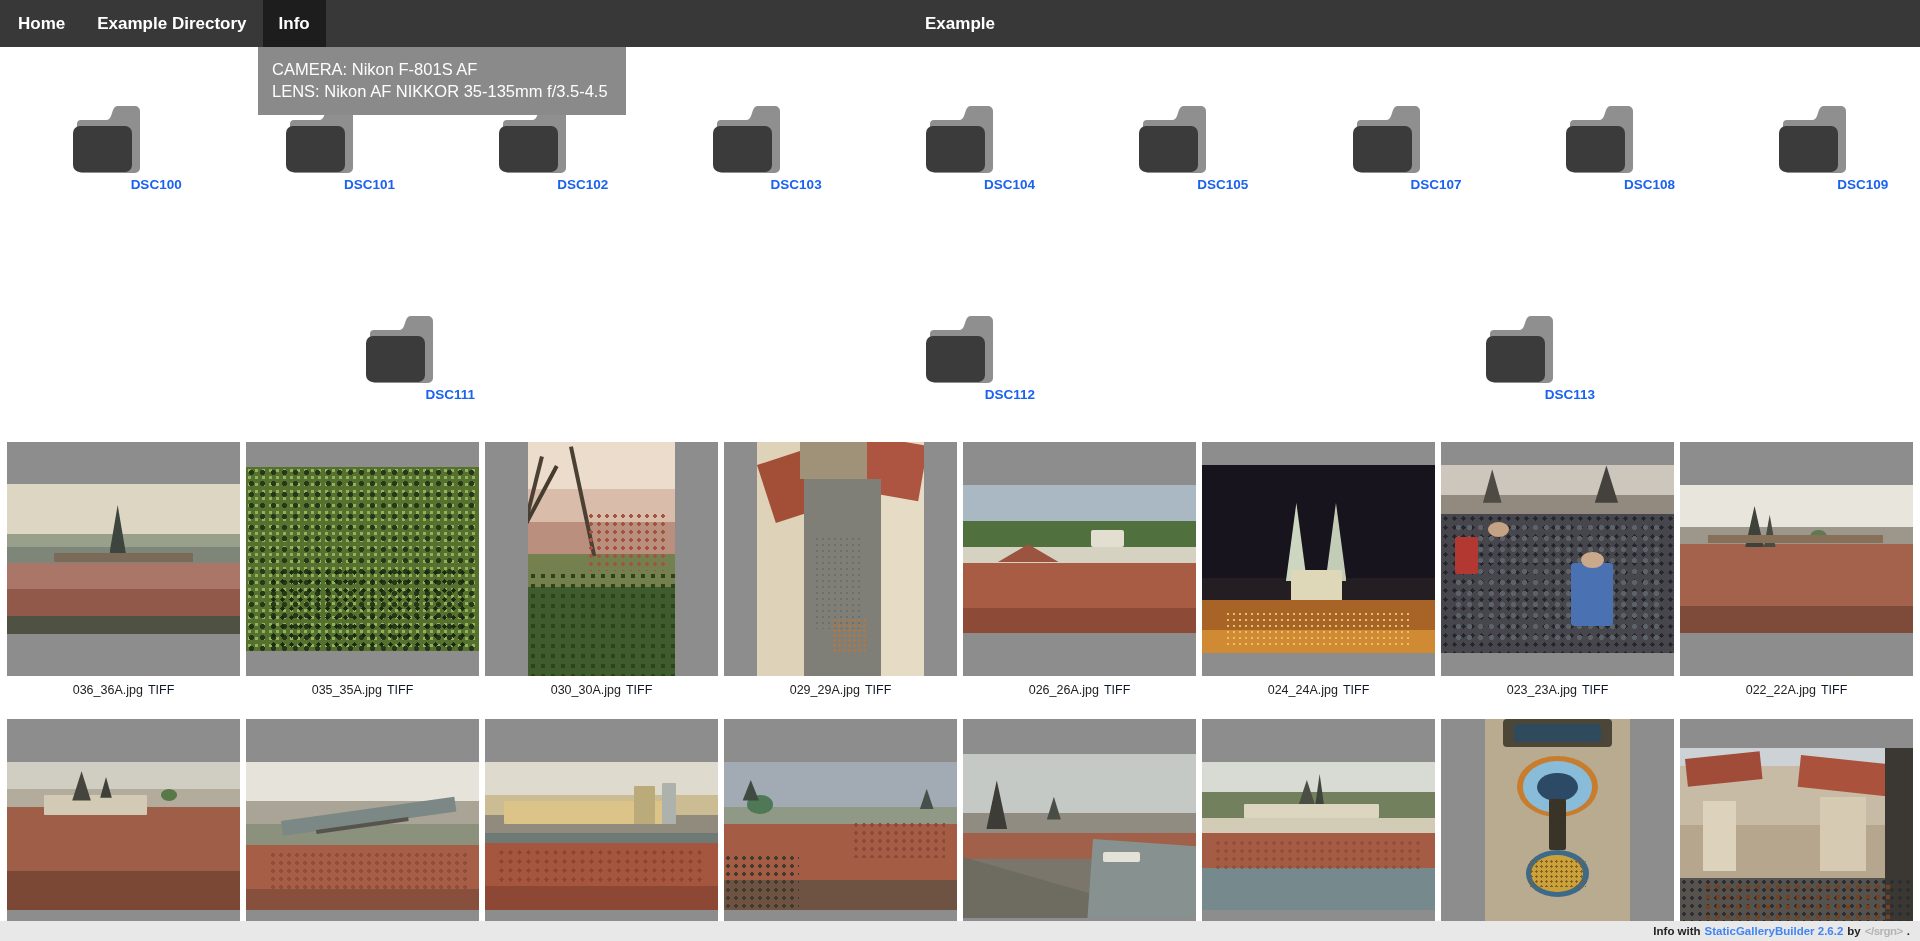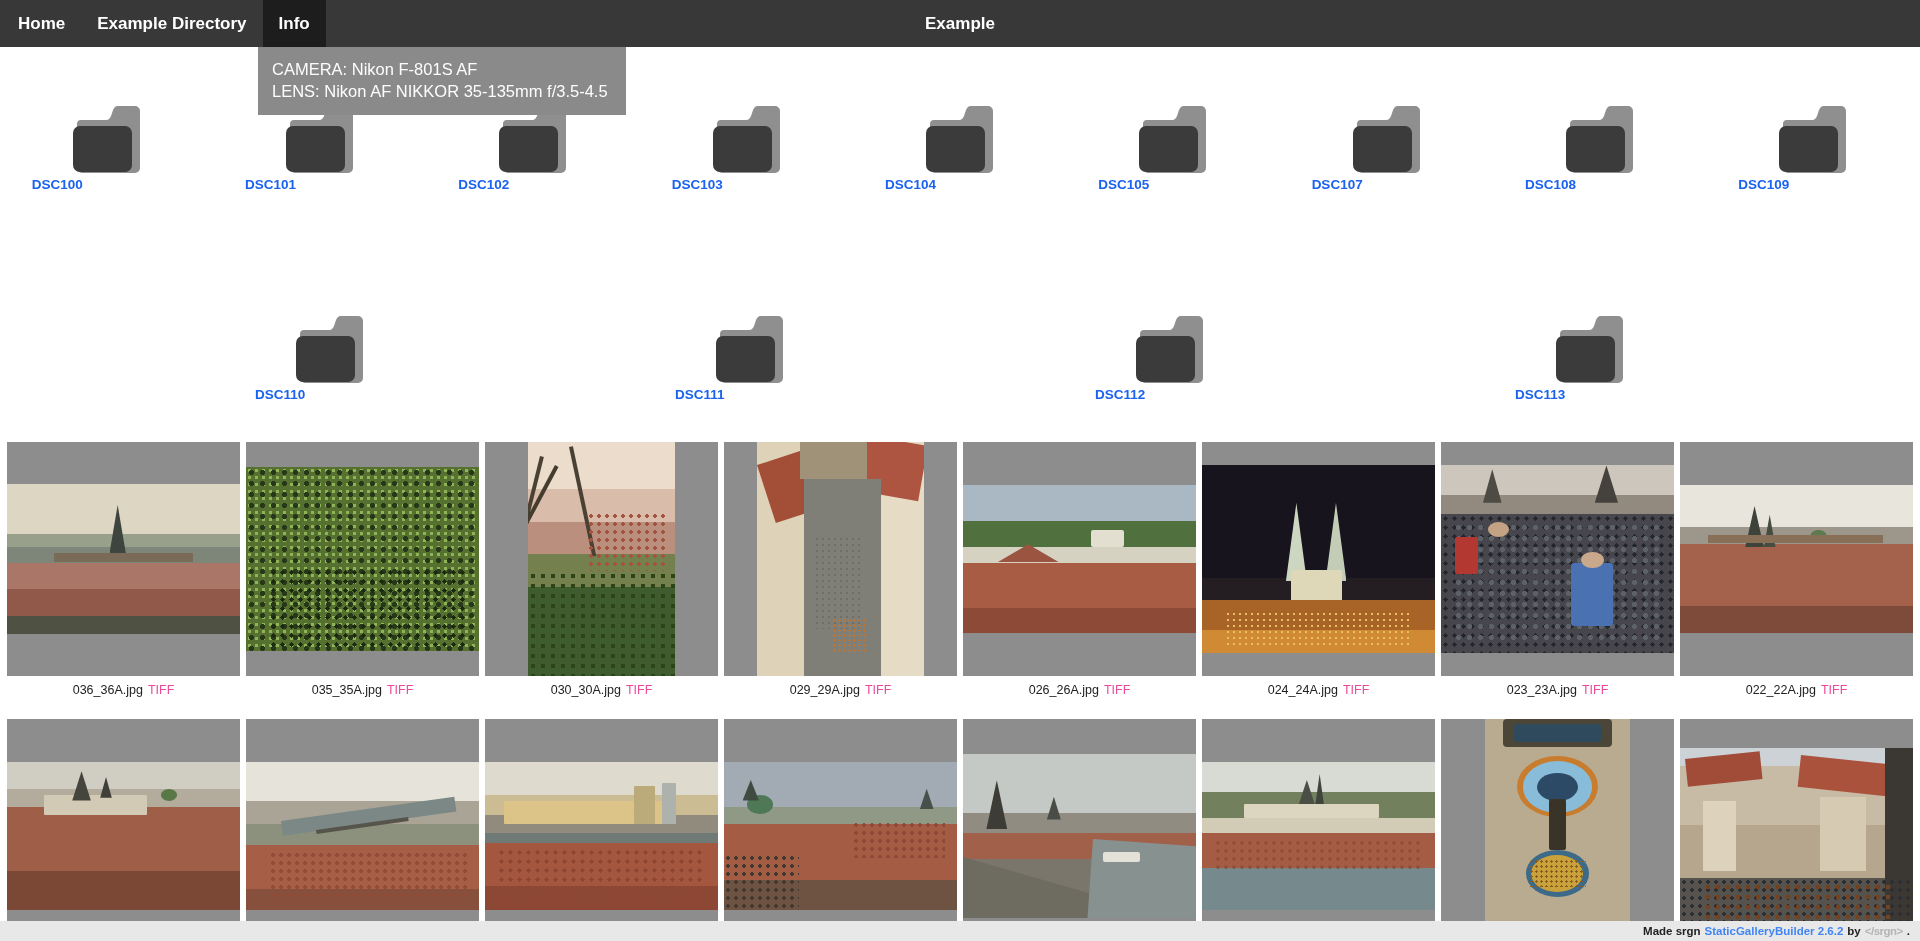--- a/index.html
+++ b/index.html
@@ -25,41 +25,41 @@
   }
   
   .tooltip {
     position:absolute; left:258px; top:47px; z-index:5;
     background:#8a8a8a; color:#fdfdfd; font-size:16.5px; line-height:22px;
     padding:11px 18px 13px 14px; white-space:nowrap;
   }
   
   .folder-row { display:flex; justify-content:space-around; margin-top:53px; }
   .folder-row.second { width:87.5%; margin:118px auto 0; }
-  .folder { width:150px; text-align:left; cursor:pointer; }
+  .folder { width:150px; text-align:right; cursor:pointer; }
   .folder svg { display:block; margin:0 auto; }
   .folder-label { margin-top:3px; color:#1a62f0; font-weight:bold; font-size:13.5px; }
   
   .gallery {
     margin-top:40px; padding:0 7px;
     display:grid; grid-template-columns:repeat(8, 1fr); column-gap:6px; row-gap:0;
   }
   .gitem  { }
   .gcell  {
     background:#8d8d8d; height:234px; overflow:hidden;
     display:flex; align-items:center; justify-content:center; cursor:pointer;
   }
   .gimg   { position:relative; overflow:hidden; display:flex; flex-direction:column; }
   .gimg .band { width:100%; }
   .gimg .motif { position:absolute; }
   .gcaption {
     height:43px; display:flex; justify-content:center; align-items:flex-start;
     padding-top:7px; font-size:12.5px; color:#222; gap:5px; white-space:nowrap;
   }
-  .gcaption .tiff { color:#ec4899; cursor:pointer; text-decoration:none; }
+  .gcaption .tiff { color:#0f172a; cursor:pointer; text-decoration:none; }
   
   .footer {
     position:absolute; left:0; bottom:0; width:100%; height:20px; z-index:10;
     background:#e8e8e8; display:flex; justify-content:flex-end; align-items:center;
     padding-right:10px; gap:4px; font-size:11.5px; font-weight:bold; color:#222;
   }
   .footer .flink { color:#4285f4; cursor:pointer; }
   .footer .flogo { color:#b5b5b5; font-weight:bold; letter-spacing:-0.5px; }
 </style>
 </head>
@@ -136,27 +136,20 @@
     </div>
     <div class="folder">
       <svg width="80" height="74" viewBox="0 0 80 74">
         <path fill="#8f8f8f" d="M10,24 a4,4 0 0 1 4,-4 h25 c3,0 4,-2 5,-4 l2,-6 c1,-2 2,-4 5,-4 h17 a5,5 0 0 1 5,5 v57 a5,5 0 0 1 -5,5 h-53 a5,5 0 0 1 -5,-5 z"></path>
         <rect fill="#3b3b3b" x="6" y="26" width="59" height="46" rx="7"></rect>
       </svg>
       <div class="folder-label">DSC109</div>
     </div>
   </div>
 <div class="folder-row second" id="folder-row-2">
-    <div class="folder">
-      <svg width="80" height="74" viewBox="0 0 80 74">
-        <path fill="#8f8f8f" d="M10,24 a4,4 0 0 1 4,-4 h25 c3,0 4,-2 5,-4 l2,-6 c1,-2 2,-4 5,-4 h17 a5,5 0 0 1 5,5 v57 a5,5 0 0 1 -5,5 h-53 a5,5 0 0 1 -5,-5 z"></path>
-        <rect fill="#3b3b3b" x="6" y="26" width="59" height="46" rx="7"></rect>
-      </svg>
-      <div class="folder-label">DSC110</div>
-    </div>
     <div class="folder">
       <svg width="80" height="74" viewBox="0 0 80 74">
         <path fill="#8f8f8f" d="M10,24 a4,4 0 0 1 4,-4 h25 c3,0 4,-2 5,-4 l2,-6 c1,-2 2,-4 5,-4 h17 a5,5 0 0 1 5,5 v57 a5,5 0 0 1 -5,5 h-53 a5,5 0 0 1 -5,-5 z"></path>
         <rect fill="#3b3b3b" x="6" y="26" width="59" height="46" rx="7"></rect>
       </svg>
       <div class="folder-label">DSC111</div>
     </div>
     <div class="folder">
       <svg width="80" height="74" viewBox="0 0 80 74">
         <path fill="#8f8f8f" d="M10,24 a4,4 0 0 1 4,-4 h25 c3,0 4,-2 5,-4 l2,-6 c1,-2 2,-4 5,-4 h17 a5,5 0 0 1 5,5 v57 a5,5 0 0 1 -5,5 h-53 a5,5 0 0 1 -5,-5 z"></path>
@@ -437,18 +430,18 @@
           <div class="motif" style="left: 10%; top: 30%; width: 14%; height: 40%; background: rgb(221, 210, 188); border-radius: 0px;"></div>
           <div class="motif" style="left: 60%; top: 28%; width: 20%; height: 42%; background: rgb(214, 202, 178); border-radius: 0px;"></div>
           <div class="motif" style="left: 0%; top: 74%; width: 100%; height: 26%; background-image: radial-gradient(circle, rgb(44, 46, 51) 0px, rgb(44, 46, 51) 32%, transparent 33%); background-size: 8px 8px;"></div>
           <div class="motif" style="left: 10%; top: 76%; width: 80%; height: 22%; background-image: radial-gradient(circle, rgb(116, 66, 31) 0px, rgb(116, 66, 31) 32%, transparent 33%); background-size: 10px 10px;"></div>
         </div>
       </div>
     </div>
   </div>
 
 <div class="footer">
-  <span>Made srgn</span>
+  <span>Info with</span>
   <span class="flink">StaticGalleryBuilder 2.6.2</span>
   <span>by</span>
   <span class="flogo">&lt;/srgn&gt;</span>
   <span>.</span>
 </div>
 
 </body></html>

